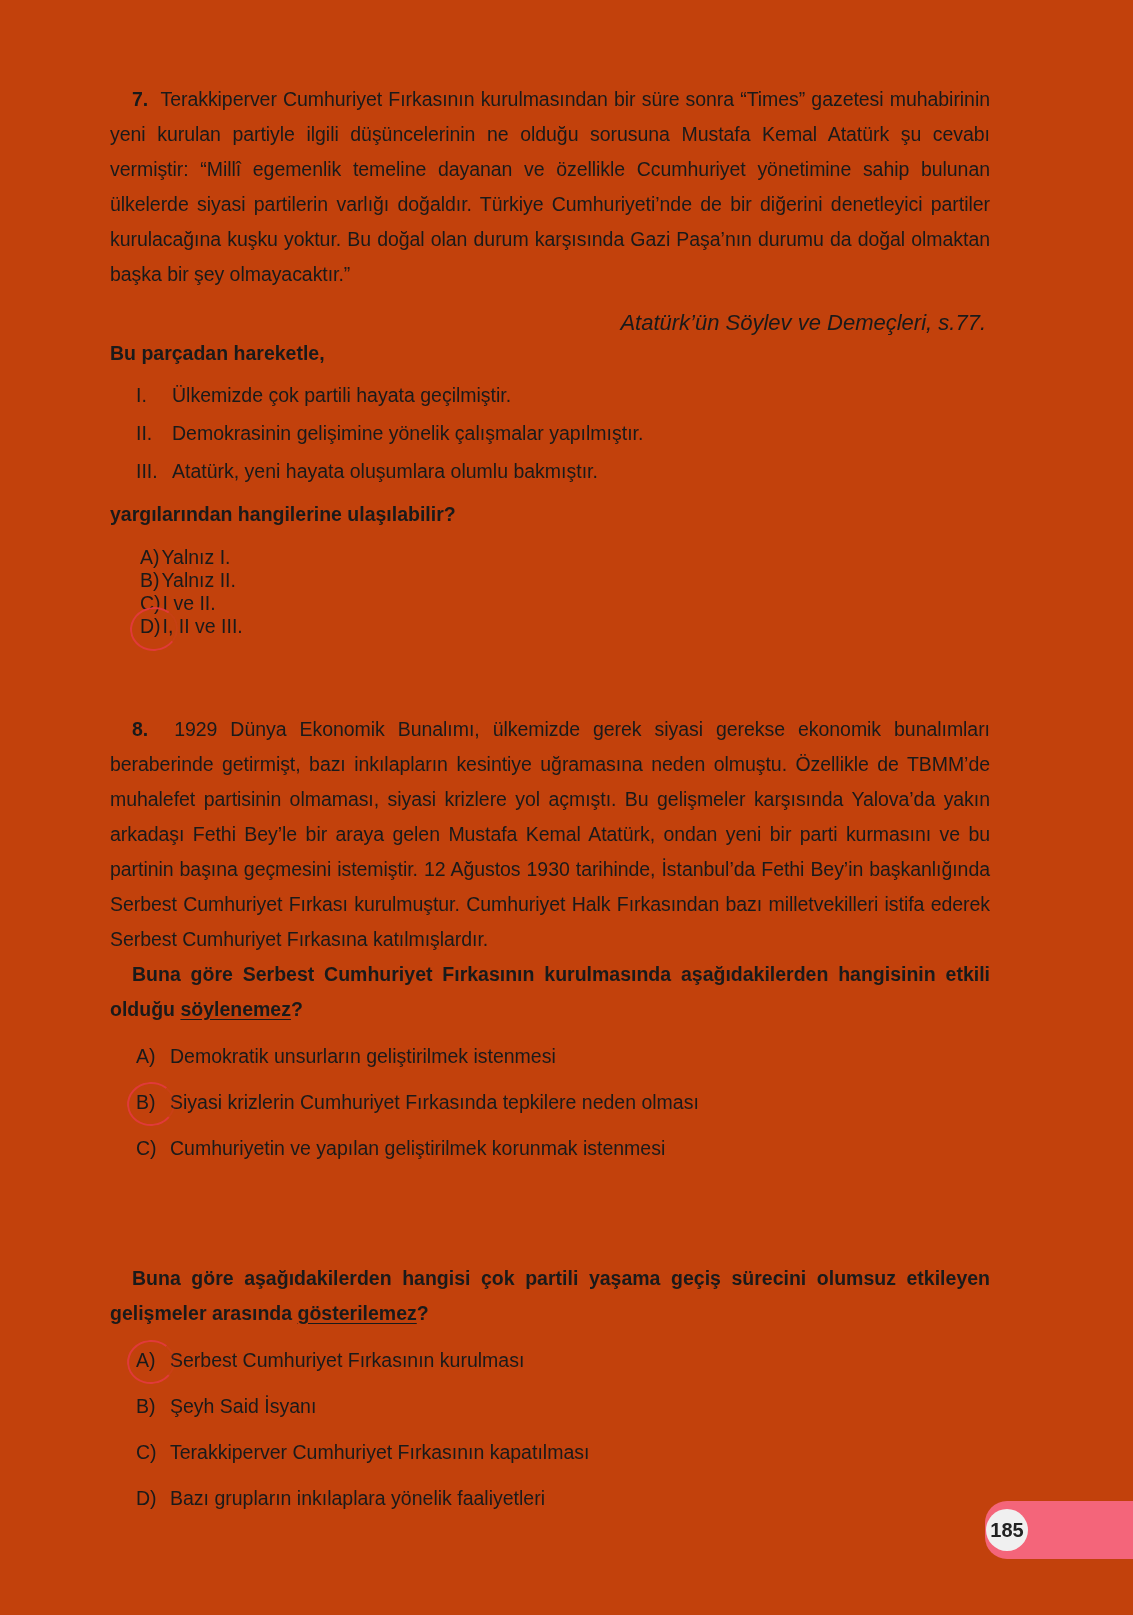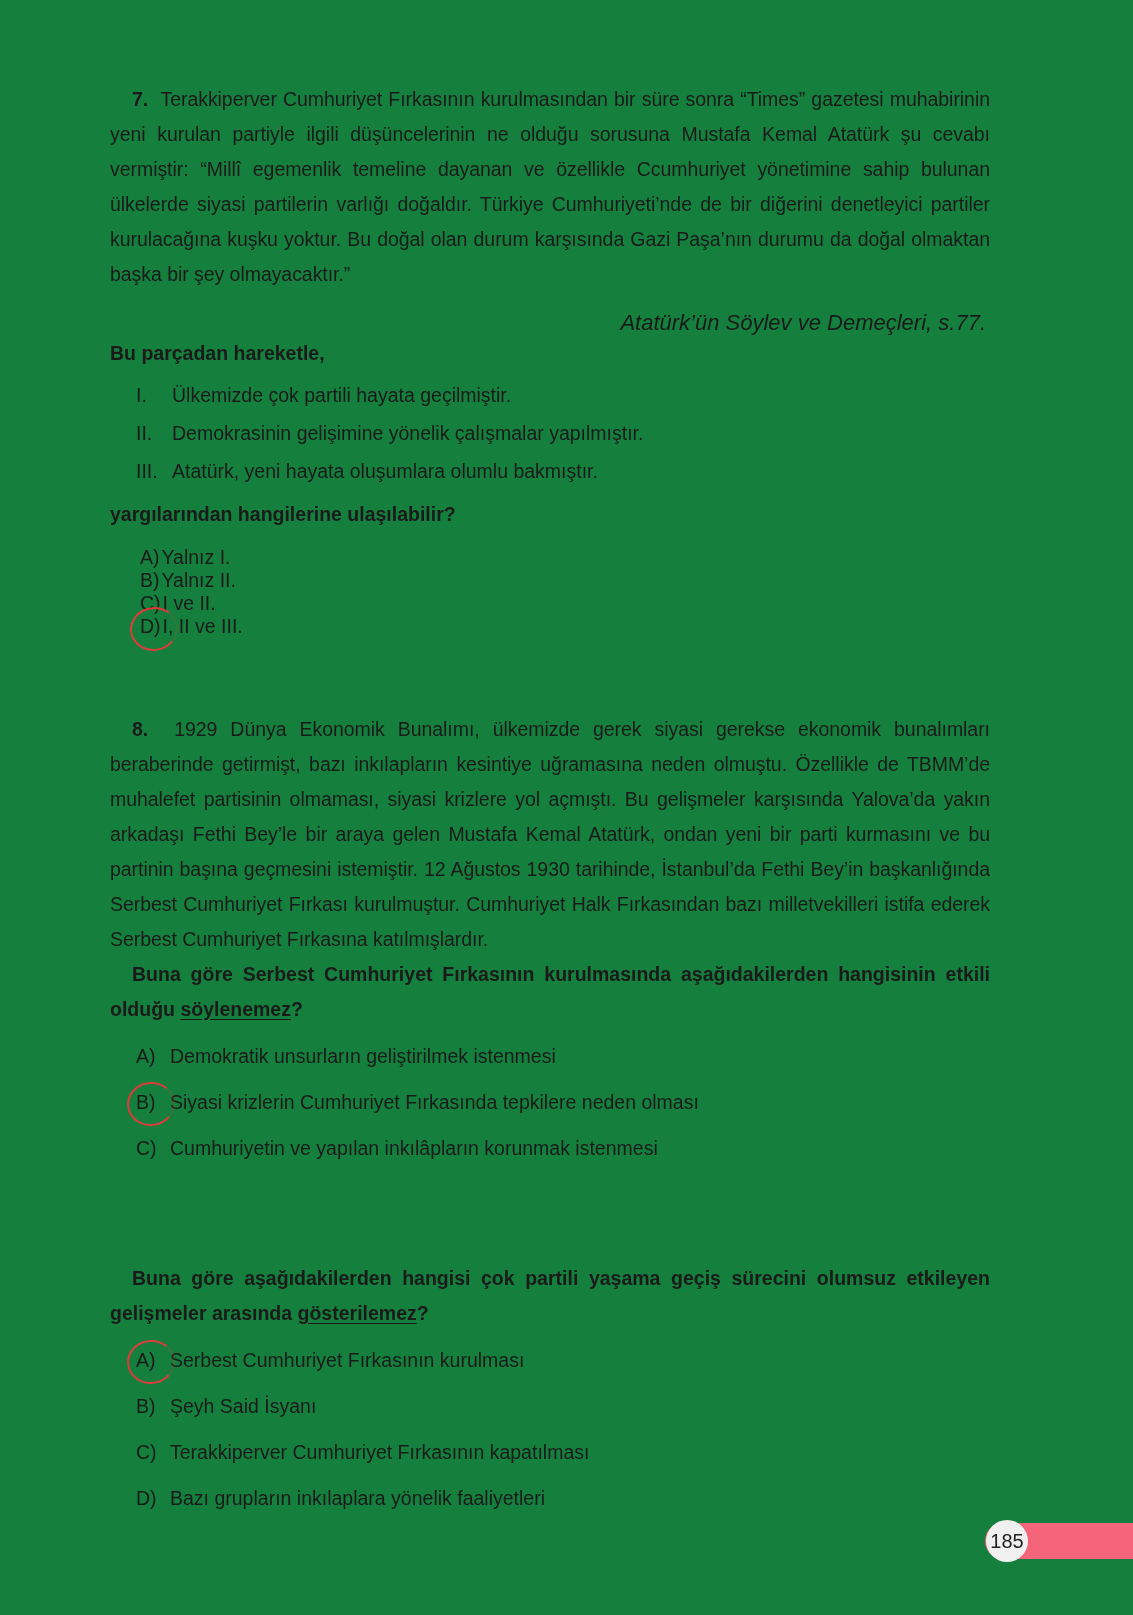--- a/index.html
+++ b/index.html
@@ -4,21 +4,21 @@
 <style>
   html, body {
     margin: 0;
     padding: 0;
     background: #ffffff;
   }
   .page {
     position: relative;
     width: 1133px;
     height: 1615px;
-    background: #15803d;
+    background: #c2410c;
     font-family: "Liberation Sans", sans-serif;
     color: #1a1a1a;
     overflow: hidden;
   }
   .content {
     position: absolute;
     left: 110px;
     top: 82px;
     width: 880px;
   }
@@ -133,26 +133,27 @@
   }
 
   .gap-lg { height: 74px; }
   .gap-xl { height: 80px; }
 
   
   .page-badge {
     position: absolute;
     right: 0;
     bottom: 56px;
-    height: 36px;
+    height: 58px;
     width: 148px;
     background: #f4657a;
     border-radius: 22px 0 0 22px;
     display: flex;
     align-items: center;
+    font-weight: bold;
   }
   .page-badge .num-circle {
     width: 42px;
     height: 42px;
     margin-left: 1px;
     border-radius: 50%;
     background: #f0f0f0;
     color: #222222;
     display: flex;
     align-items: center;
@@ -206,21 +207,21 @@
       <p class="lead"><span>Buna göre Serbest Cumhuriyet Fırkasının kurulmasında aşağıdakilerden hangisinin etkili olduğu </span><u>söylenemez</u><span>?</span></p>
 
       <div class="options-col">
         <div class="opt">
           <span class="lbl">A)</span><span>Demokratik unsurların geliştirilmek istenmesi</span>
         </div>
         <div class="opt">
           <span class="circle-mark col-mark"></span><span class="lbl">B)</span><span>Siyasi krizlerin Cumhuriyet Fırkasında tepkilere neden olması</span>
         </div>
         <div class="opt">
-          <span class="lbl">C)</span><span>Cumhuriyetin ve yapılan inkılâpların korunmak istenmesi</span>
+          <span class="lbl">C)</span><span>Cumhuriyetin ve yapılan geliştirilmek korunmak istenmesi</span>
         </div>
       </div>
     </div>
 
     <div class="gap-xl"></div>
 
     <div class="question">
 
       <p class="lead"><span>Buna göre aşağıdakilerden hangisi çok partili yaşama geçiş sürecini olumsuz etkileyen gelişmeler arasında </span><u>gösterilemez</u><span>?</span></p>
 

